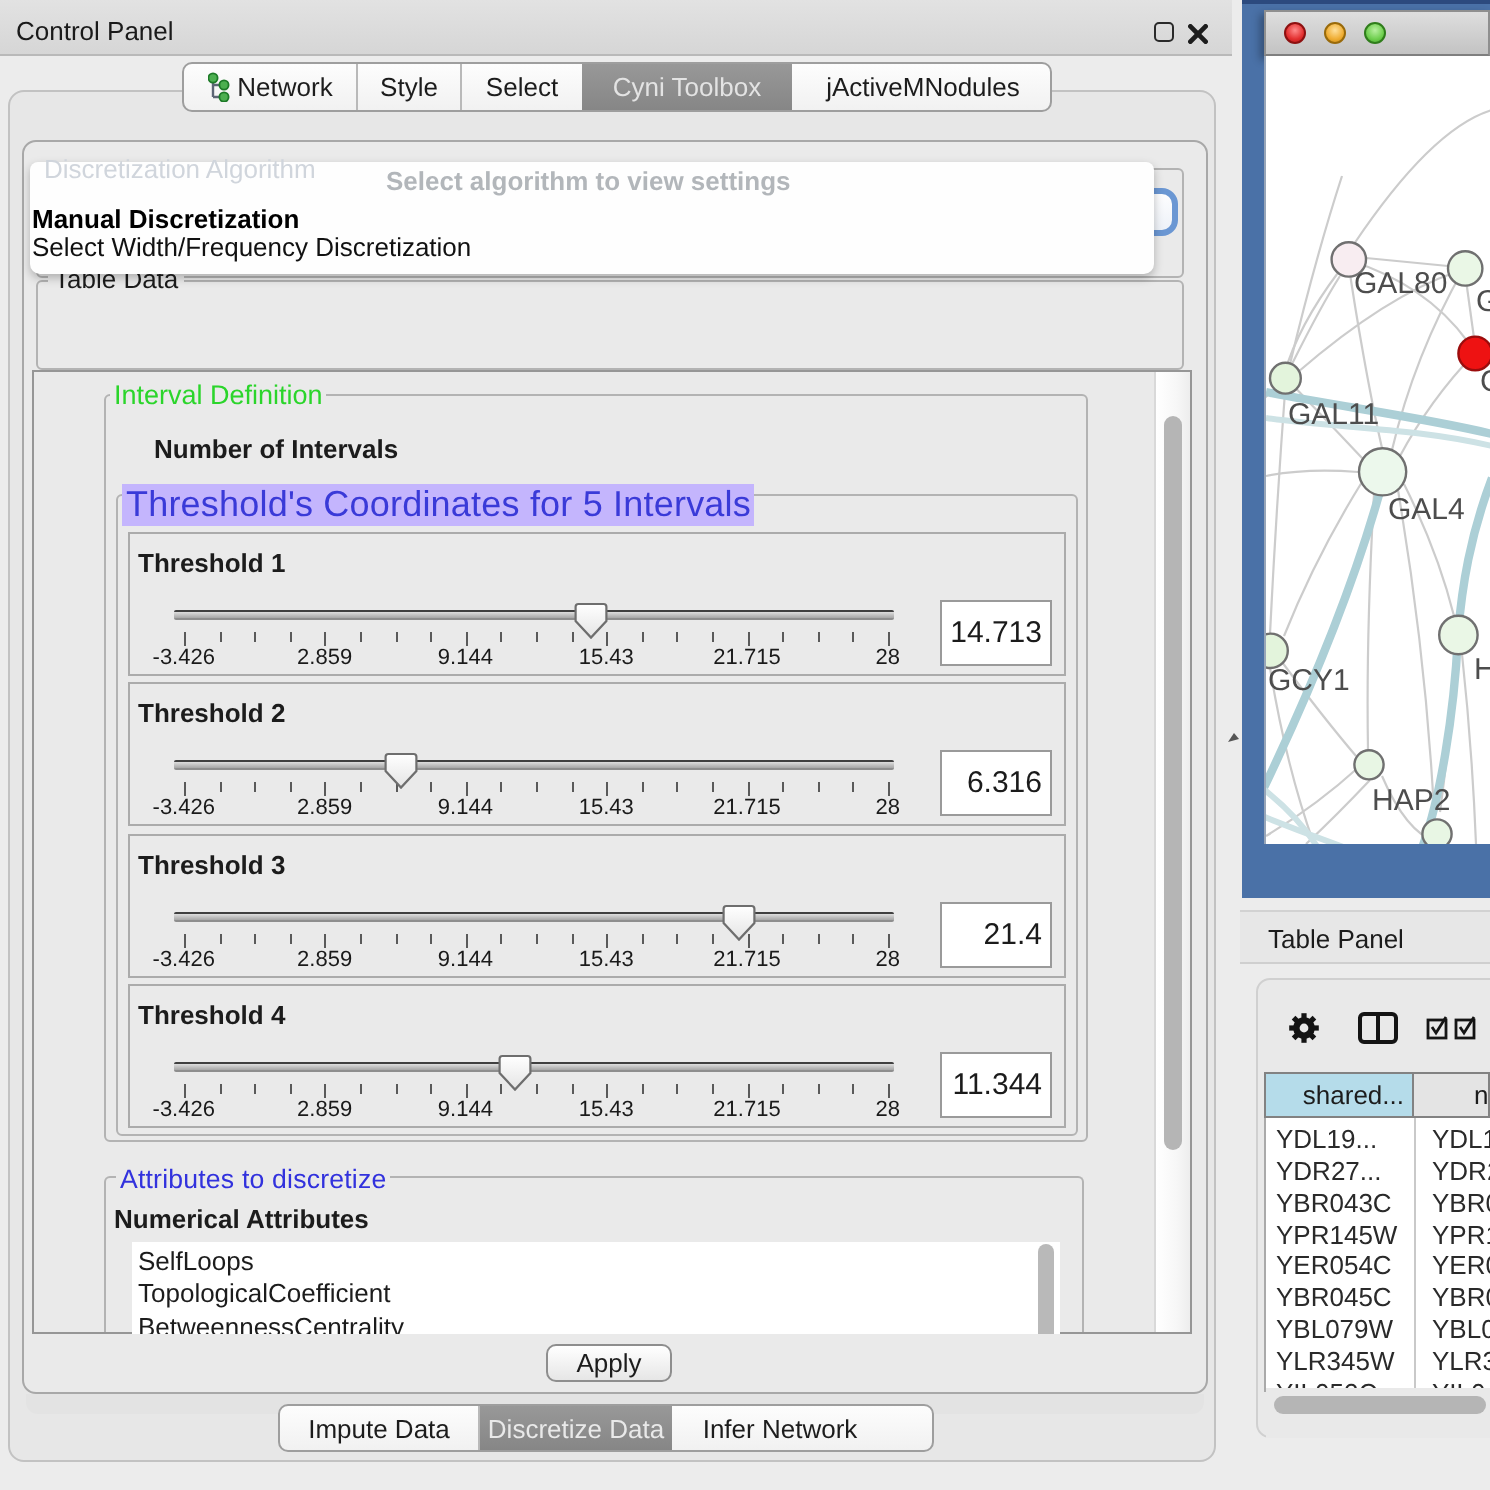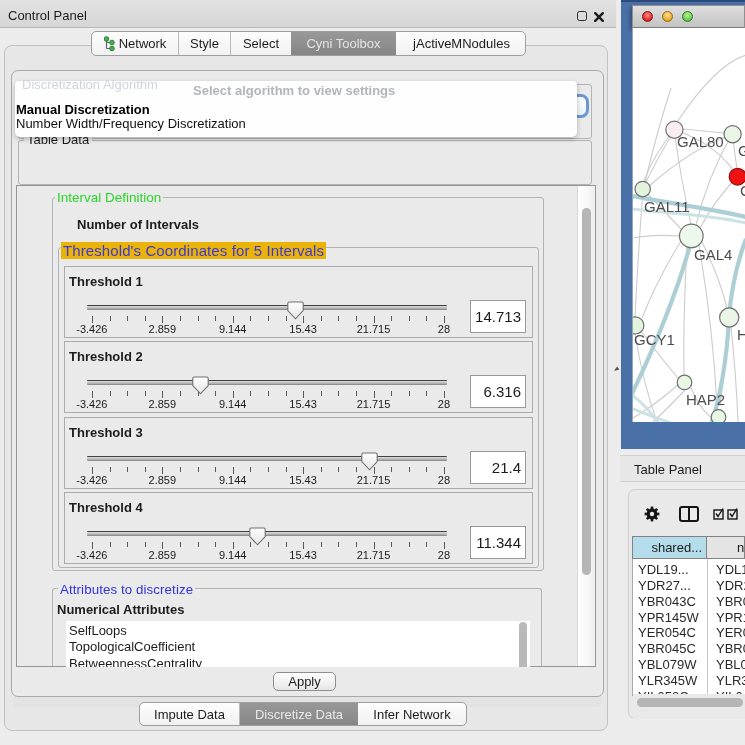--- a/index.html
+++ b/index.html
@@ -79,21 +79,21 @@
   <div class="ctext" style="left:14px;top:3px;">5</div>
   <div class="spin" style="right:9px;top:4px;">
       <svg width="8" height="13" viewBox="0 0 8 13">
         <path d="M4 0.5 L7.5 5 H0.5 Z" fill="#2a2a2a"></path>
         <path d="M4 12.5 L7.5 8 H0.5 Z" fill="#2a2a2a"></path>
       </svg>
     </div>
 </div>
 
 <div class="groupbox" style="left:58px;top:247px;width:481px;height:321px;background:#eaeaea;"></div>
-<div class="abs" style="left:61px;top:242px;font-size:15px;letter-spacing:0.1px;color:#3a3ad8;background:#eab308;padding:0 2px;">Threshold's Coordinates for 5 Intervals</div>
+<div class="abs" style="left:61px;top:242px;font-size:18px;letter-spacing:0.1px;color:#3a3ad8;background:#c4b5fd;padding:0 2px;">Threshold's Coordinates for 5 Intervals</div>
 
 <div id="thresholds">
   <div class="abs" style="left:64px;top:266px;width:469px;height:72px;border:1px solid #ababab;background:#eaeaea;"></div>
   <div class="abs" style="left:69px;top:274px;font-size:13px;font-weight:bold;">Threshold 1</div>
   <div class="abs" style="left:87px;top:305px;width:360px;height:5px;background:linear-gradient(#dedede,#a6a6a6);border-top:1px solid #404040;border-bottom:1px solid #8e8e8e;border-radius:1px;"></div>
   <div class="abs" style="left:91.9px;top:316px;width:1px;height:7px;background:#5a5a5a;"></div>
     <div class="abs" style="left:109.5px;top:316px;width:1px;height:5px;background:#5a5a5a;"></div>
     <div class="abs" style="left:127.1px;top:316px;width:1px;height:5px;background:#5a5a5a;"></div>
     <div class="abs" style="left:144.7px;top:316px;width:1px;height:5px;background:#5a5a5a;"></div>
     <div class="abs" style="left:162.3px;top:316px;width:1px;height:7px;background:#5a5a5a;"></div>
@@ -256,29 +256,29 @@
 <div class="abs" style="left:57px;top:602px;font-size:13px;font-weight:bold;">Numerical Attributes</div>
 <div class="abs" style="left:66px;top:621px;width:464px;height:46px;background:#ffffff;overflow:hidden;">
   <div style="font-size:13px;padding:2px 0 0 3px;line-height:16.25px;">SelfLoops<br>TopologicalCoefficient<br>BetweennessCentrality</div>
   <div style="position:absolute;right:3px;top:1px;width:8.5px;height:60px;background:#b9b9b9;border-radius:4.5px;"></div>
 </div>
 
 <div class="abs" style="left:273px;top:672px;width:63px;height:19px;border:1px solid #8e8e8e;border-radius:5px;background:linear-gradient(#ffffff,#e6e6e6);display:flex;align-items:center;justify-content:center;font-size:13px;">Apply</div>
 
 <div class="abs" style="left:139px;top:702px;width:328px;height:24px;border:1px solid #9e9e9e;border-radius:5px;background:linear-gradient(#fdfdfd,#f1f1f1);overflow:hidden;display:flex;">
   <div style="width:100px;display:flex;align-items:center;justify-content:center;font-size:13px;border-right:1px solid #b9b9b9;">Impute Data</div>
-  <div style="width:118px;display:flex;align-items:center;justify-content:center;font-size:13px;background:linear-gradient(#989898,#868686);color:#e9e9e9;">Discretize Data</div>
+  <div style="width:96px;display:flex;align-items:center;justify-content:center;font-size:13px;background:linear-gradient(#989898,#868686);color:#e9e9e9;">Discretize Data</div>
   <div style="width:108px;display:flex;align-items:center;justify-content:center;font-size:13px;">Infer Network</div>
 </div>
 
 <div class="abs" style="left:15px;top:81px;width:562px;height:56px;background:#fefefe;border-radius:4px 4px 5px 5px;box-shadow:0 2px 5px rgba(0,0,0,0.25);"></div>
 <div class="abs" style="left:22px;top:77px;font-size:13px;color:#d0d5dc;">Discretization Algorithm</div>
 <div class="abs" style="left:193px;top:83px;font-size:13px;color:#b2b6ba;font-weight:bold;">Select algorithm to view settings</div>
 <div class="abs" style="left:16px;top:102px;font-size:13px;font-weight:bold;color:#000;">Manual Discretization</div>
-<div class="abs" style="left:16px;top:116px;font-size:13px;color:#111;">Number Width/Frequency Discretization</div>
+<div class="abs" style="left:16px;top:116px;font-size:13px;color:#111;">Select Width/Frequency Discretization</div>
 
 <svg class="abs" style="left:613px;top:366px;" width="8" height="8" viewBox="0 0 8 8">
     <path d="M1 5 L4 0.5 L6.5 3.5 Z" fill="#555"></path>
   </svg>
 
 <div class="abs" style="left:621px;top:0;width:124px;height:449px;background:#4a71a7;border-top:2px solid #2c4a7e;"></div>
 <div class="abs" style="left:632px;top:5px;width:113px;height:23px;background:linear-gradient(#dedede,#c3c3c3);border:1px solid #8f8f8f;border-bottom:1px solid #7f7f7f;box-shadow:-2px 2px 4px rgba(0,0,0,0.3);">
   <div style="position:absolute;left:9px;top:5px;width:11px;height:11px;border-radius:50%;background:radial-gradient(circle at 50% 35%, #ff8a8a, #e33030 60%, #b01515);border:0.5px solid #8d1010;"></div>
   <div style="position:absolute;left:29px;top:5px;width:11px;height:11px;border-radius:50%;background:radial-gradient(circle at 50% 35%, #ffe09a, #efad33 60%, #c78a12);border:0.5px solid #996a0a;"></div>
   <div style="position:absolute;left:49px;top:5px;width:11px;height:11px;border-radius:50%;background:radial-gradient(circle at 50% 35%, #b8f0a0, #6fcf4f 60%, #47a52c);border:0.5px solid #2f7d1b;"></div>

